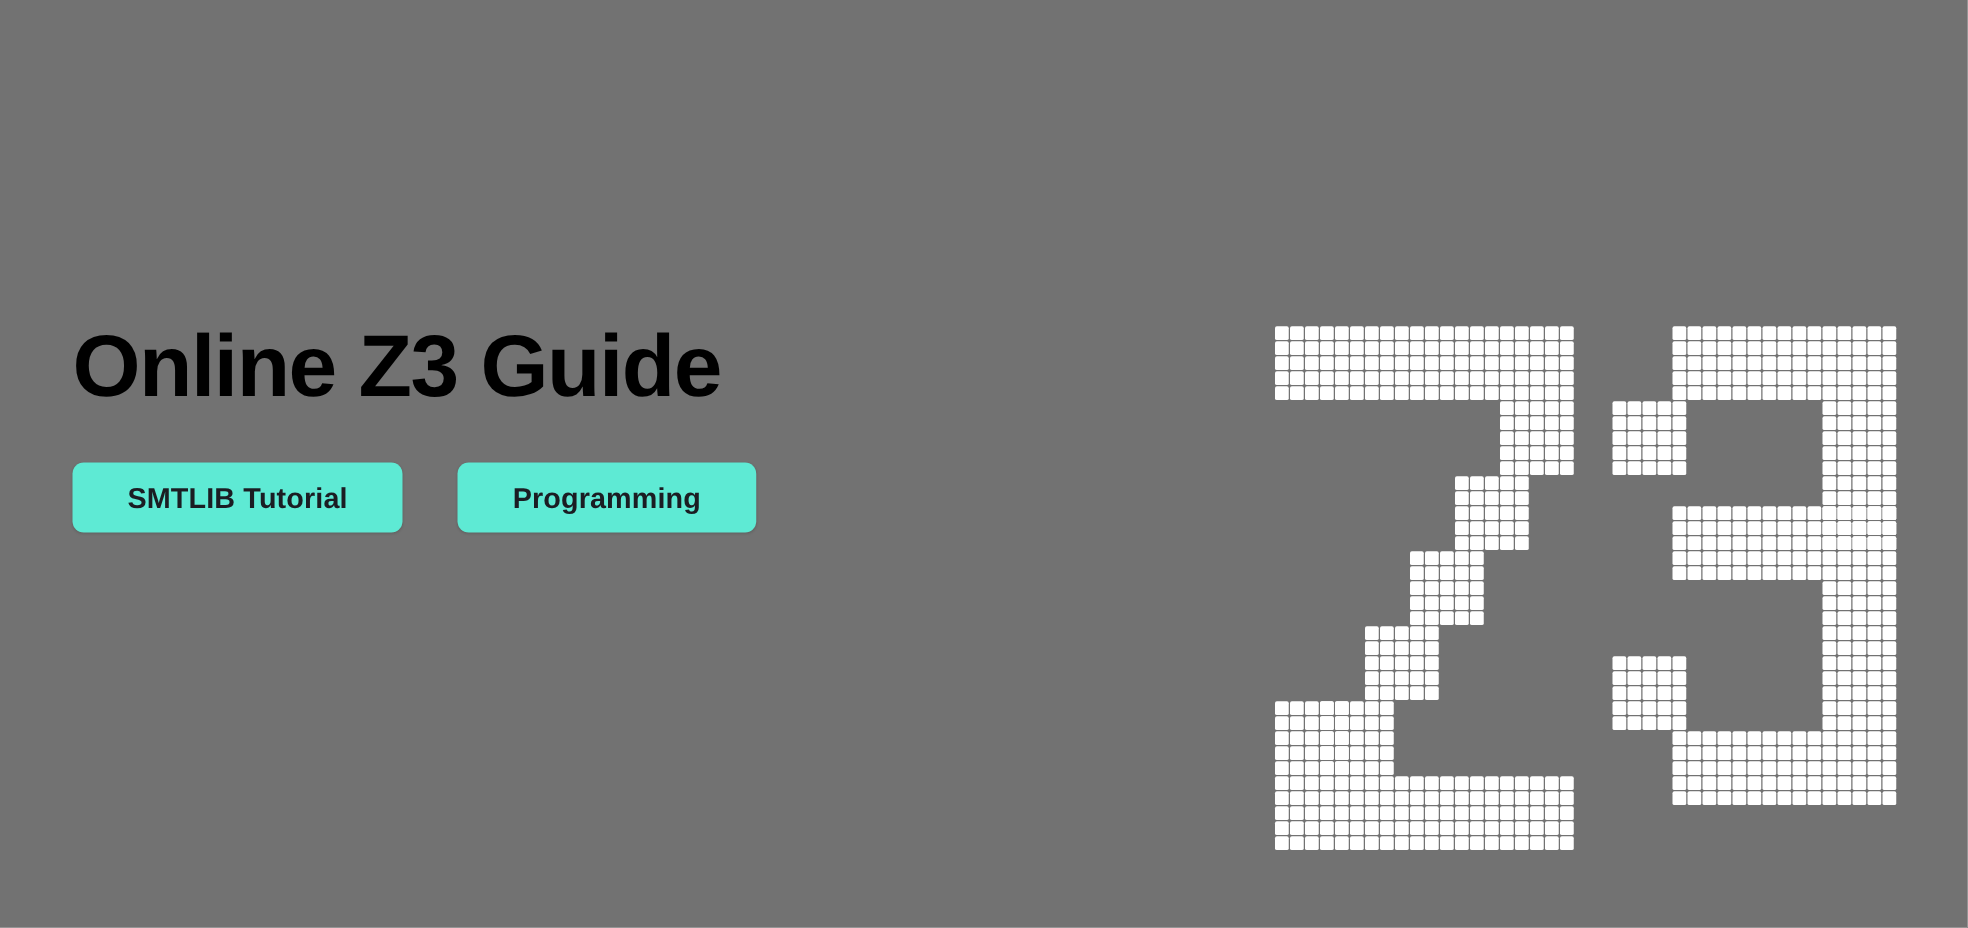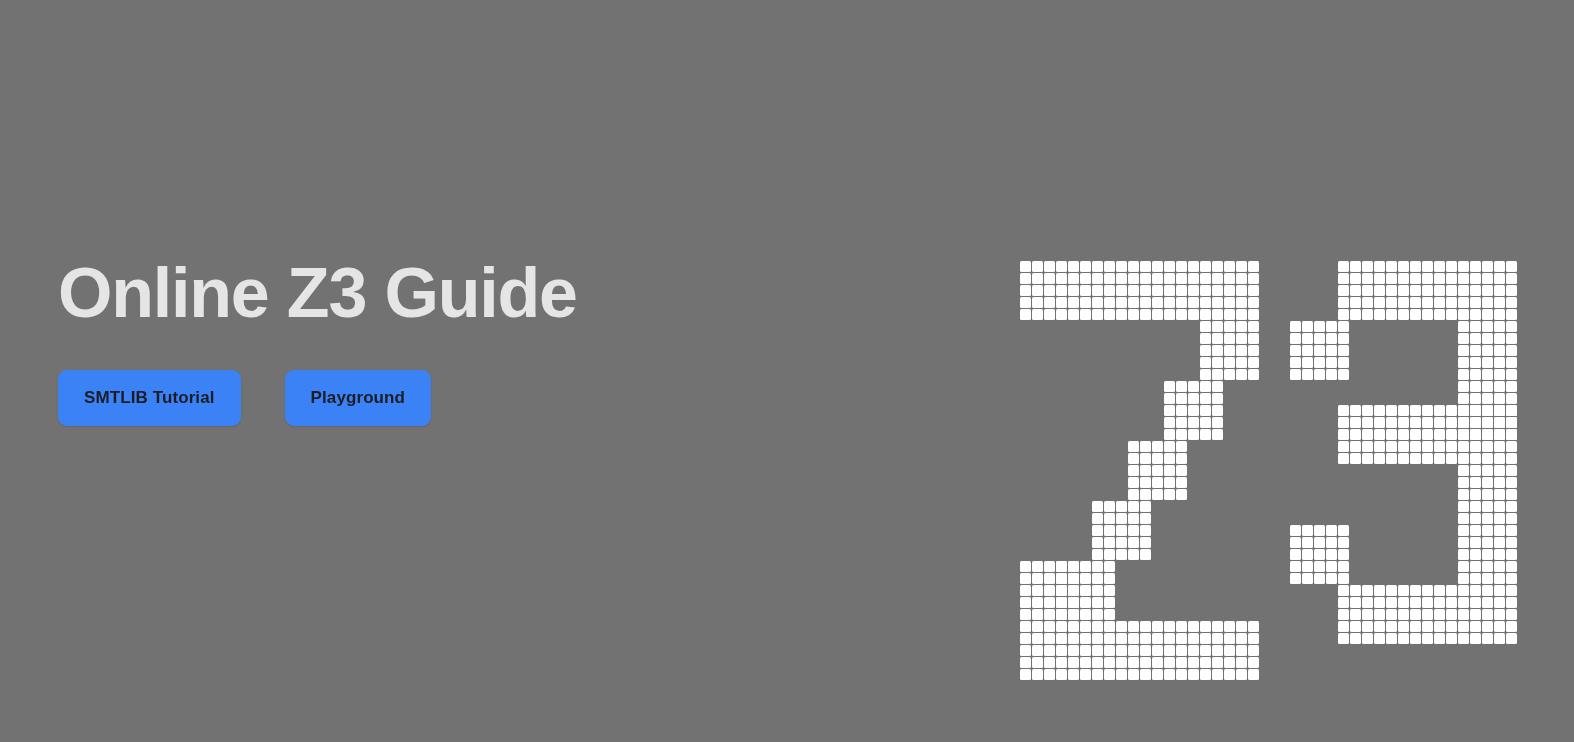--- a/index.html
+++ b/index.html
@@ -30,44 +30,44 @@
     top: 258px;
     width: 900px;
   }
 
   .hero-title {
     margin: 0;
     font-size: 70px;
     line-height: 1.0;
     font-weight: 700;
     letter-spacing: -1.2px;
-    color: #e5e5e5;
+    color: #000000;
     font-family: "Liberation Sans", "DejaVu Sans", sans-serif;
     white-space: nowrap;
   }
 
   .hero-buttons {
     margin-top: 42px;
     display: flex;
     flex-direction: row;
     align-items: flex-start;
     gap: 44px;
   }
 
   .hero-btn {
     display: inline-flex;
     align-items: center;
     justify-content: center;
-    background: #3b82f6;
+    background: #5eead4;
     color: #1b1d23;
     border: none;
     border-radius: 9px;
-    padding: 0 26px;
+    padding: 0 44px;
     height: 56px;
-    font-size: 17px;
+    font-size: 23px;
     font-weight: 700;
     font-family: "Liberation Sans", "DejaVu Sans", sans-serif;
     cursor: pointer;
     box-shadow: 0 1px 2px rgba(0,0,0,0.12);
     white-space: nowrap;
     letter-spacing: 0.1px;
   }
 
   
   .logo {
@@ -110,21 +110,21 @@
 </head>
 <body>
 
 <div class="hero">
 
   <div class="hero-text">
     <h1 class="hero-title">Online Z3 Guide</h1>
 
     <div class="hero-buttons">
       <button class="hero-btn">SMTLIB Tutorial</button>
-      <button class="hero-btn">Playground</button>
+      <button class="hero-btn">Programming</button>
     </div>
   </div>
 
   <div class="logo">
 
     <div class="glyph glyph-z" id="glyph-z">
       <div class="blocks" id="z-blocks">
           <div class="blk" style="left: 0px; top: 0px; grid-template-columns: repeat(20, 11px); grid-template-rows: repeat(5, 11px);">
             <div class="cell"></div>
             <div class="cell"></div>

